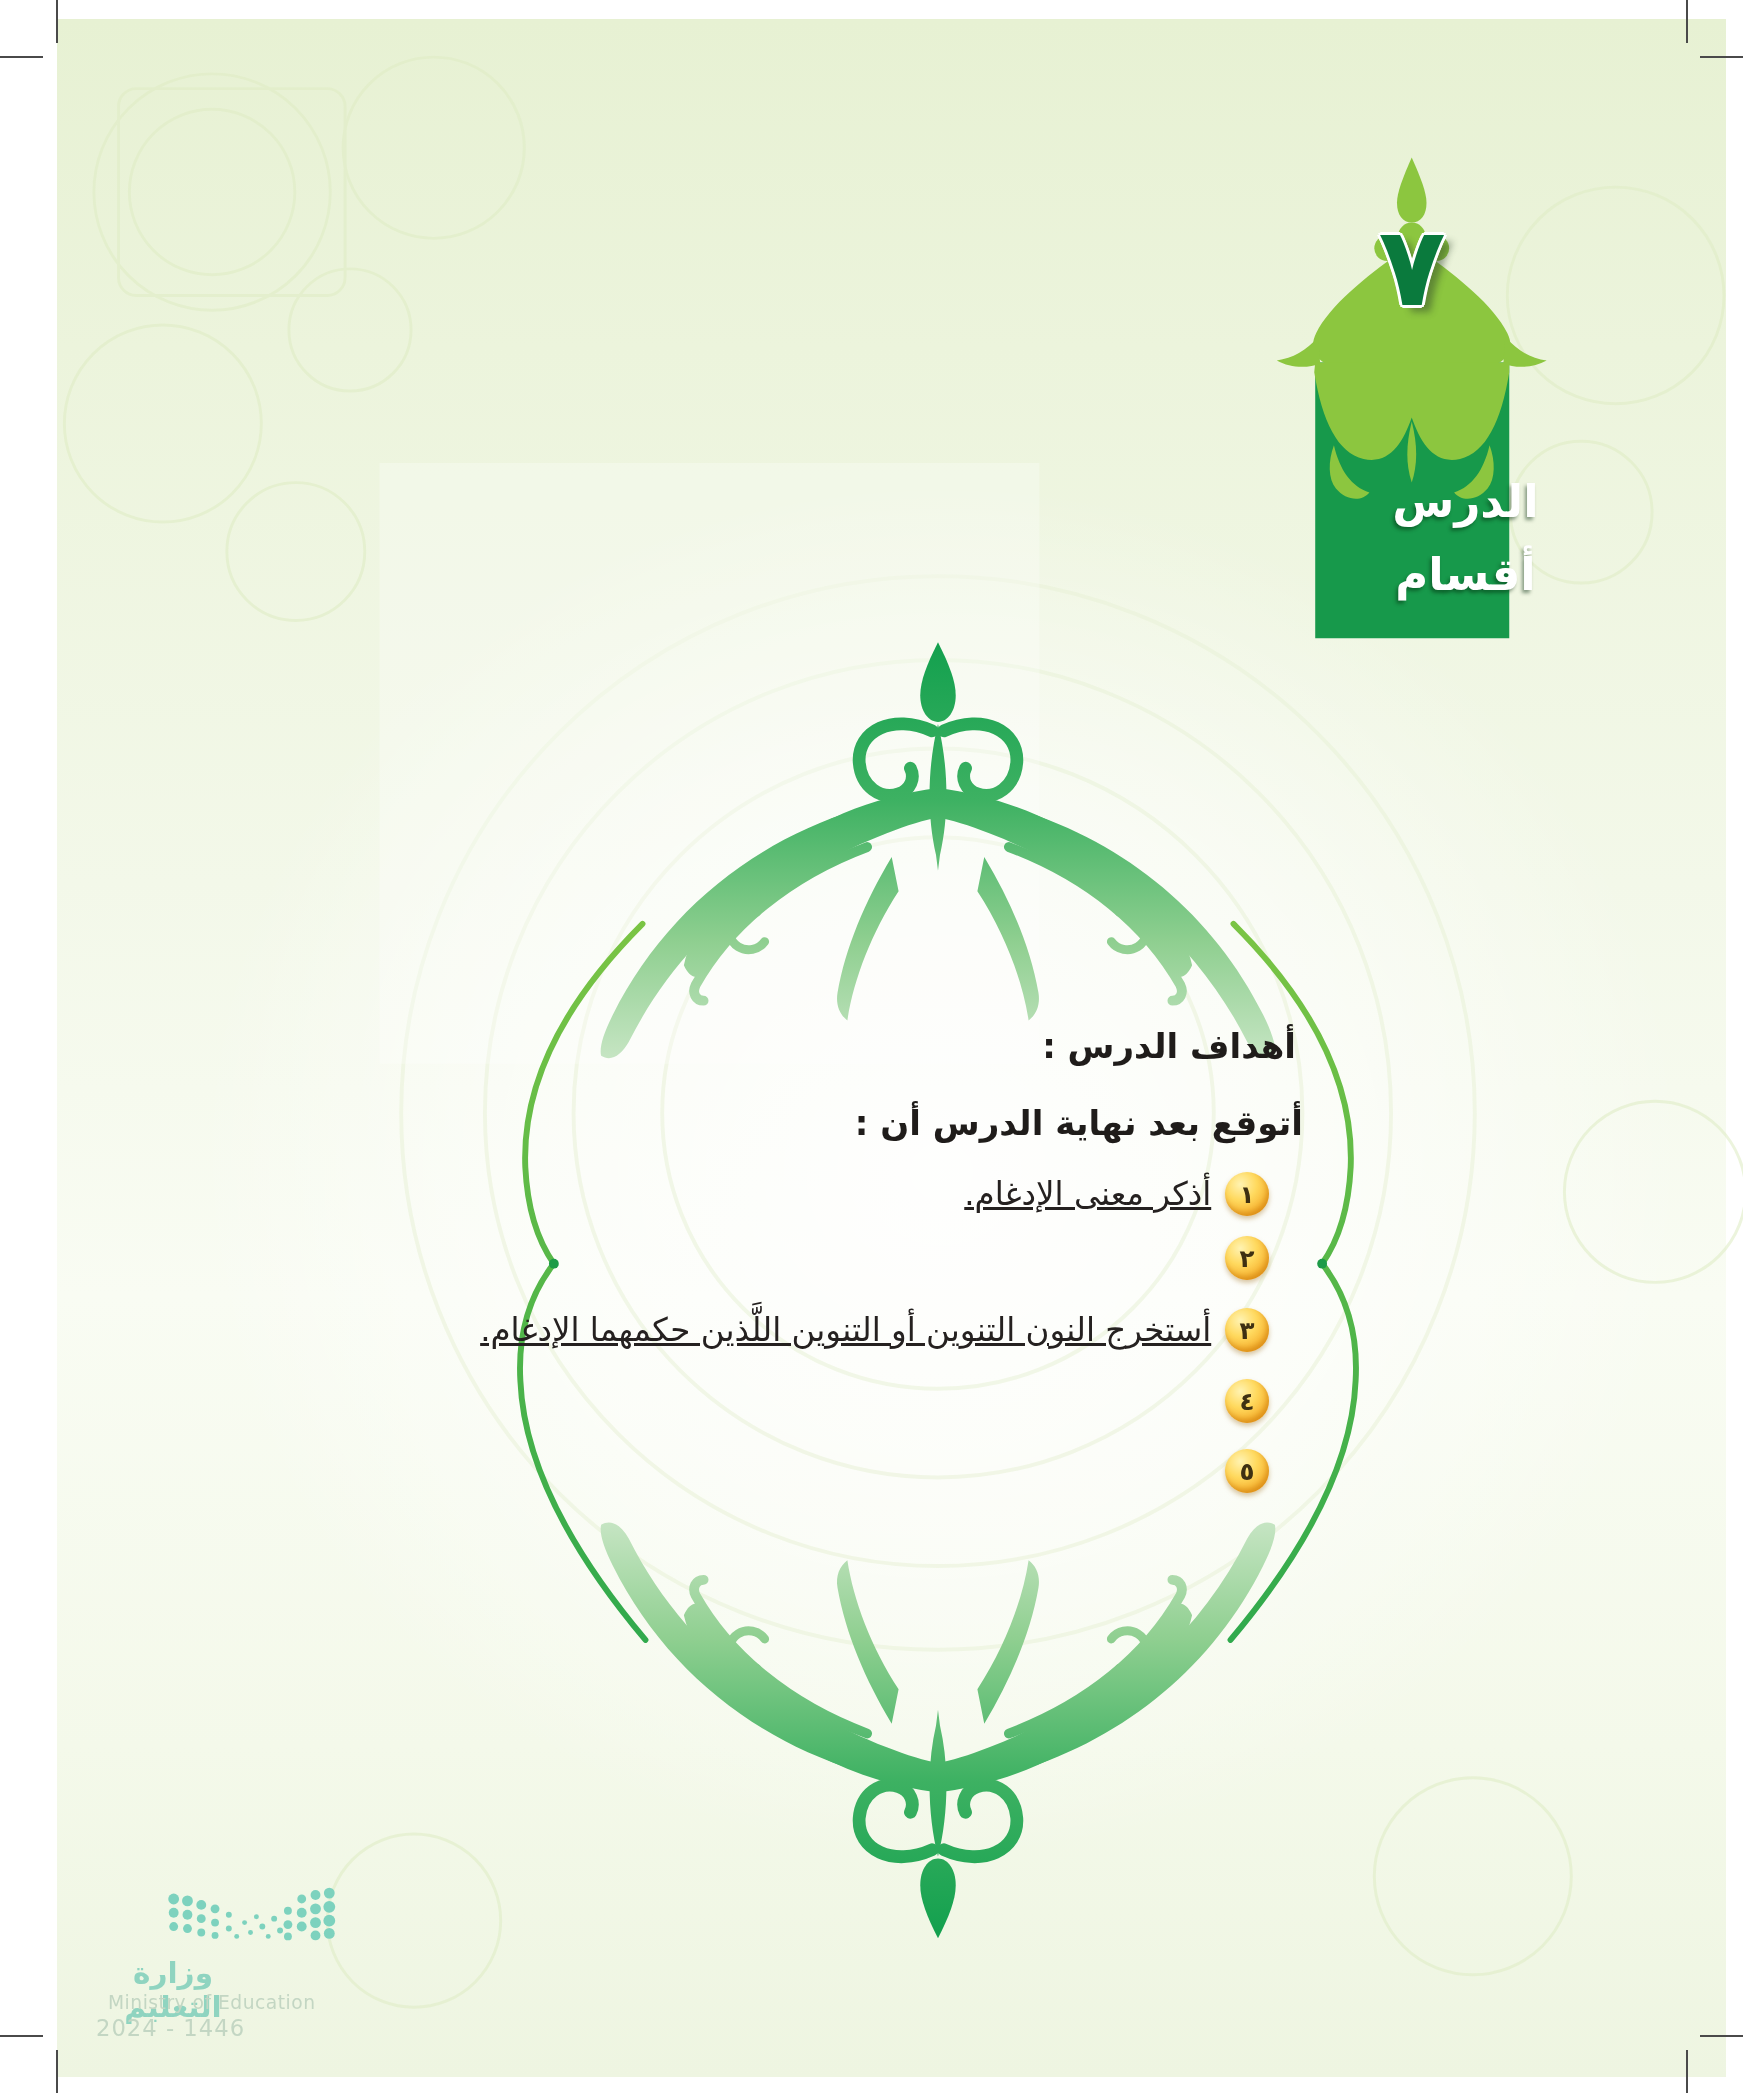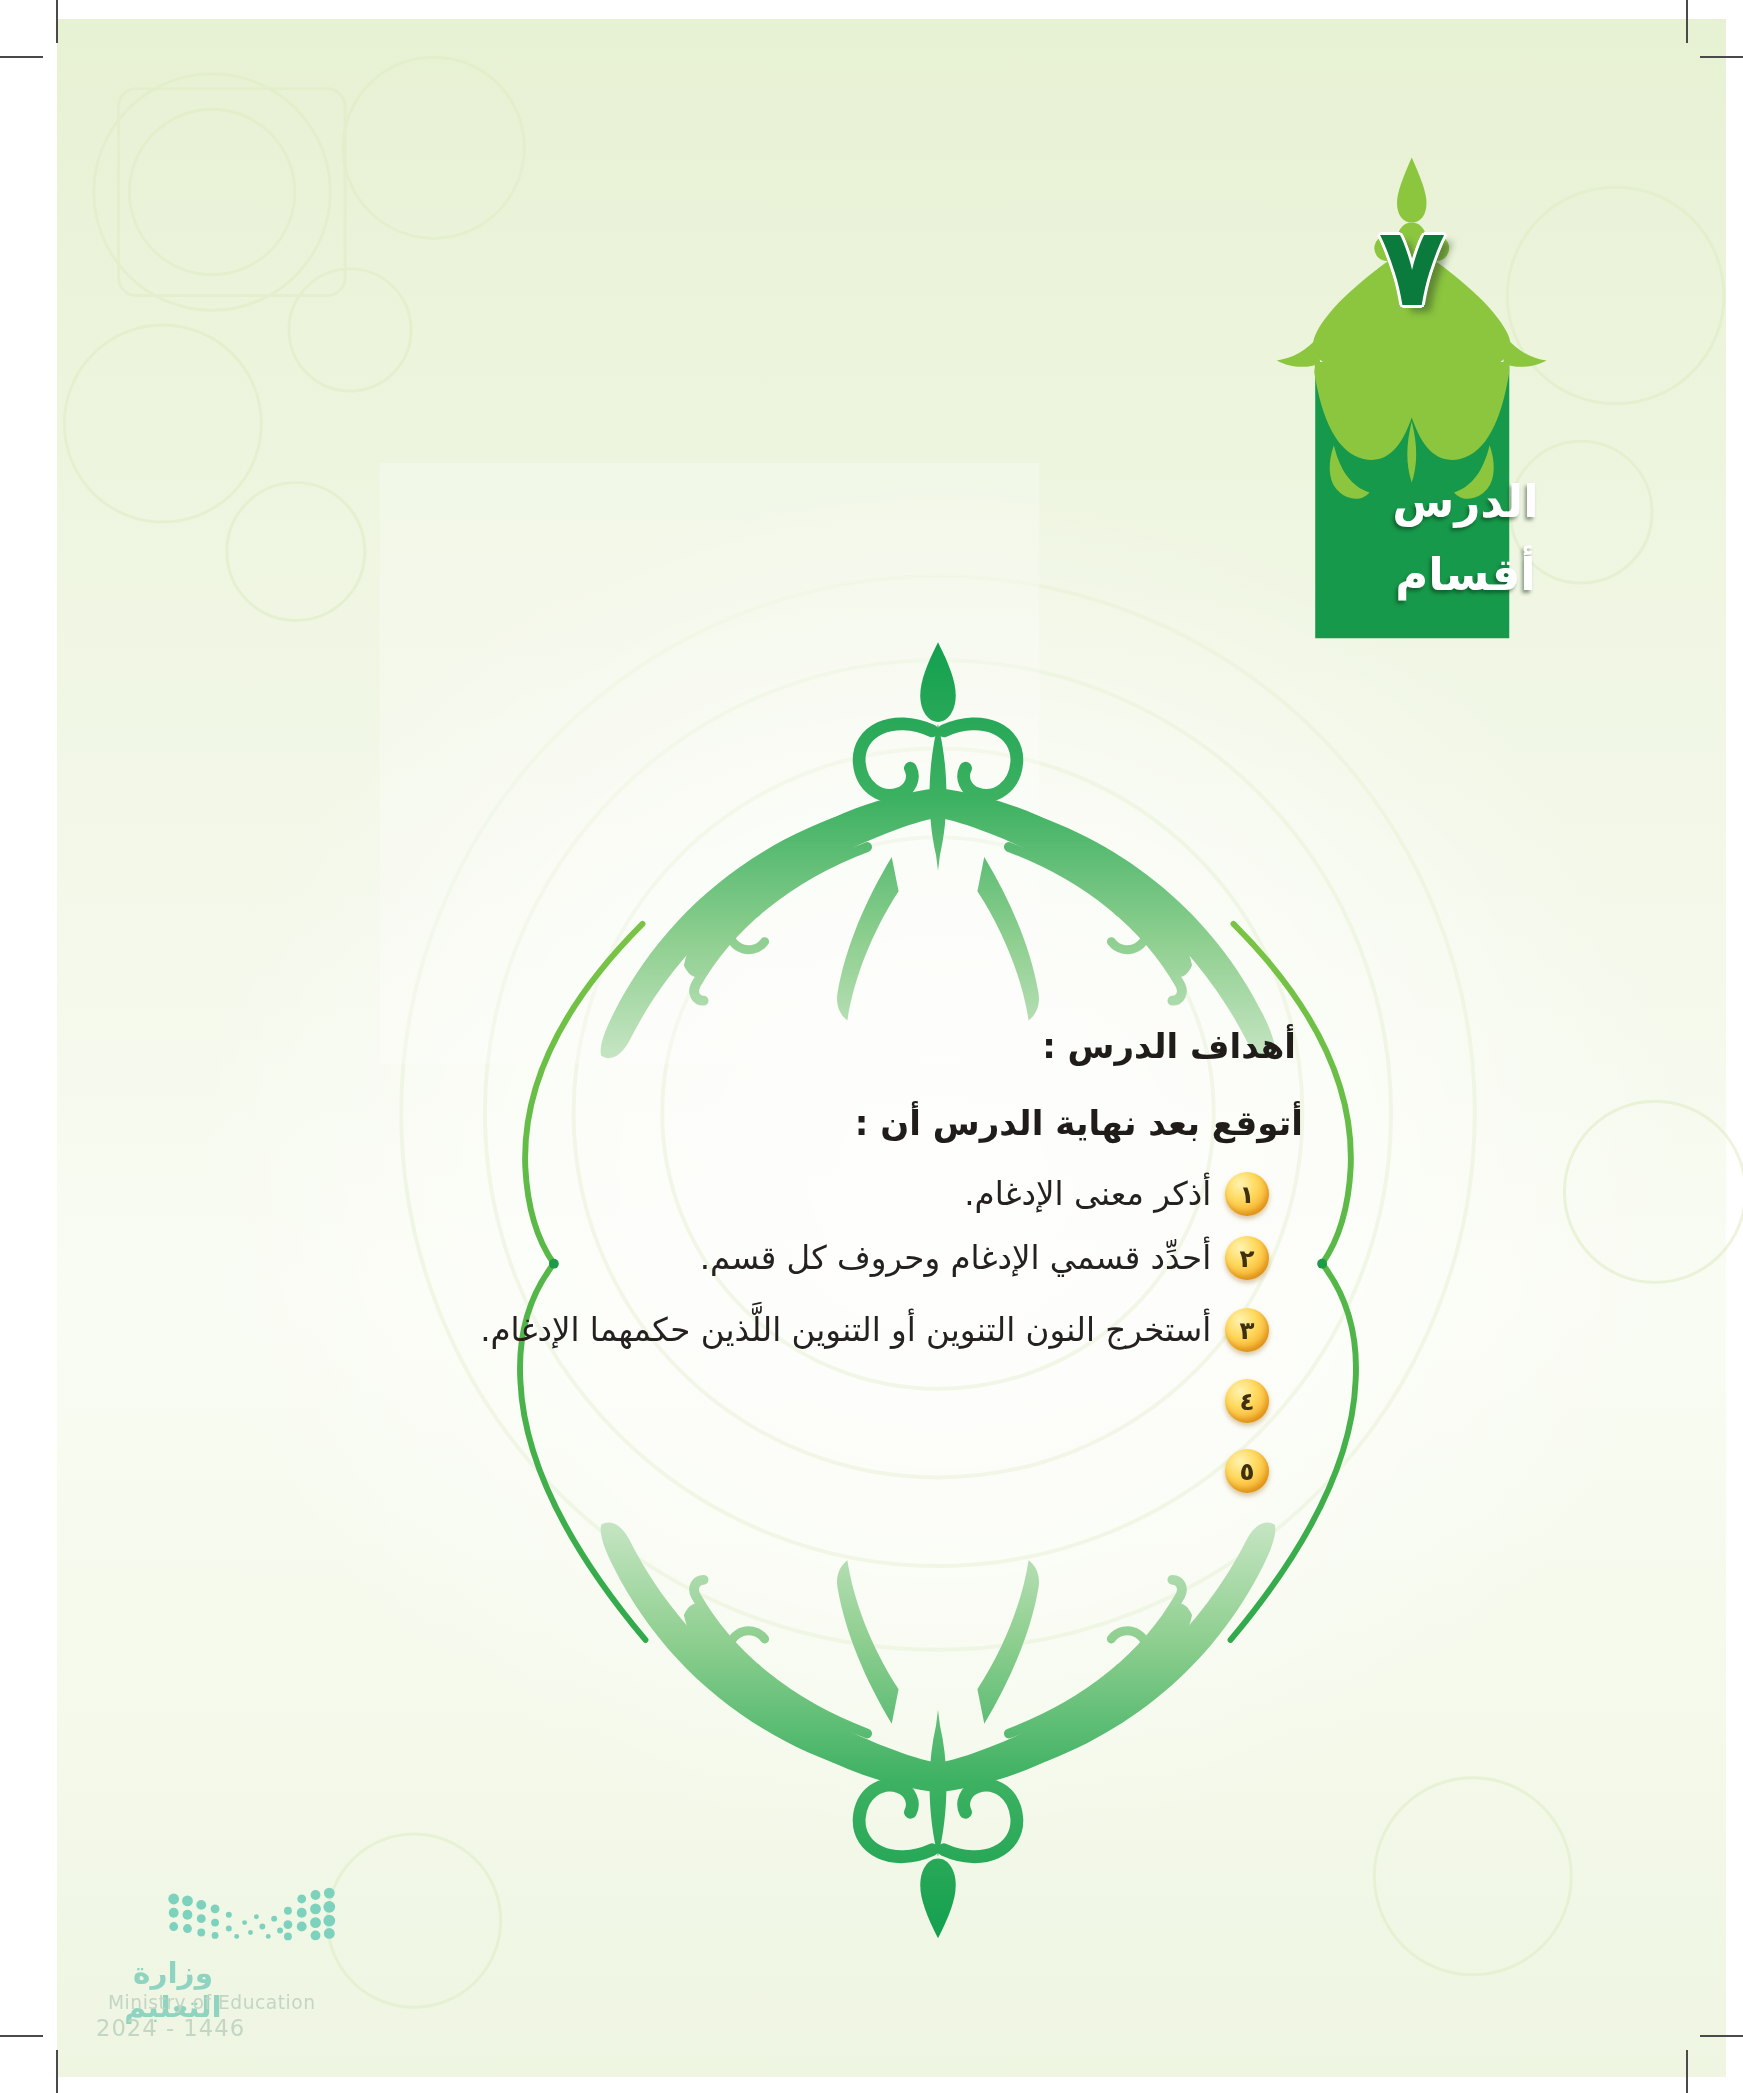--- a/index.html
+++ b/index.html
@@ -36,21 +36,21 @@
     font-weight:bold;font-size:34px;line-height:44px;}
   .obj-heading{right:448px;top:1024px;}
   .obj-subheading{right:441px;top:1101px;}
 
   .obj-item{position:absolute;display:flex;flex-direction:row;direction:rtl;align-items:center;gap:13.8px;}
   .obj-item .num-badge{flex:0 0 auto;width:44px;height:44px;border-radius:50%;
     background:radial-gradient(circle at 35% 28%, #fff3b2 0%, #ffd95e 38%, #f7b331 72%, #ec9313 100%);
     box-shadow:0 3px 4.9px rgba(150,95,0,.35), inset -2px -3.9px 4.9px rgba(200,120,10,.5);
     display:flex;align-items:center;justify-content:center;
     font-size:24.6px;font-weight:bold;color:#3e3012;}
-  .obj-item .item-text{font-size:32.5px;color:#252120;white-space:nowrap;}
+  .obj-item .item-text{font-size:32.5px;color:#252120;white-space:nowrap;text-decoration:underline;}
   .item-1{right:475px;top:1172px;}
   .item-2{right:475px;top:1236px;}
   .item-3{right:475px;top:1308px;}
   .item-4{right:475px;top:1379px;}
   .item-5{right:475px;top:1449px;}
 
   .moe-wordmark{position:absolute;left:94px;top:1956px;width:158px;text-align:center;direction:rtl;
     font-size:29.6px;font-weight:bold;color:#8fd4c0;}
   .moe-en{position:absolute;left:96px;top:1992px;font-size:18.7px;color:#c3d6c3;letter-spacing:0.5px;margin-left:12px;}
   .moe-year{position:absolute;left:96px;top:2015px;font-size:22.7px;color:#c3d6c3;letter-spacing:1px;}
@@ -201,21 +201,20 @@
 
   <div class="obj-heading">أهداف الدرس :</div>
   <div class="obj-subheading">أتوقع بعد نهاية الدرس أن :</div>
 
   <div class="obj-item item-1">
     <span class="num-badge">١</span>
     <span class="item-text">أذكر معنى الإدغام.</span>
   </div>
   <div class="obj-item item-2">
     <span class="num-badge">٢</span>
-    <span class="item-text">أحدِّد قسمي الإدغام وحروف كل قسم.</span>
   </div>
   <div class="obj-item item-3">
     <span class="num-badge">٣</span>
     <span class="item-text">أستخرج النون التنوين أو التنوين اللَّذين حكمهما الإدغام.</span>
   </div>
   <div class="obj-item item-4">
     <span class="num-badge">٤</span>
   </div>
   <div class="obj-item item-5">
     <span class="num-badge">٥</span>

